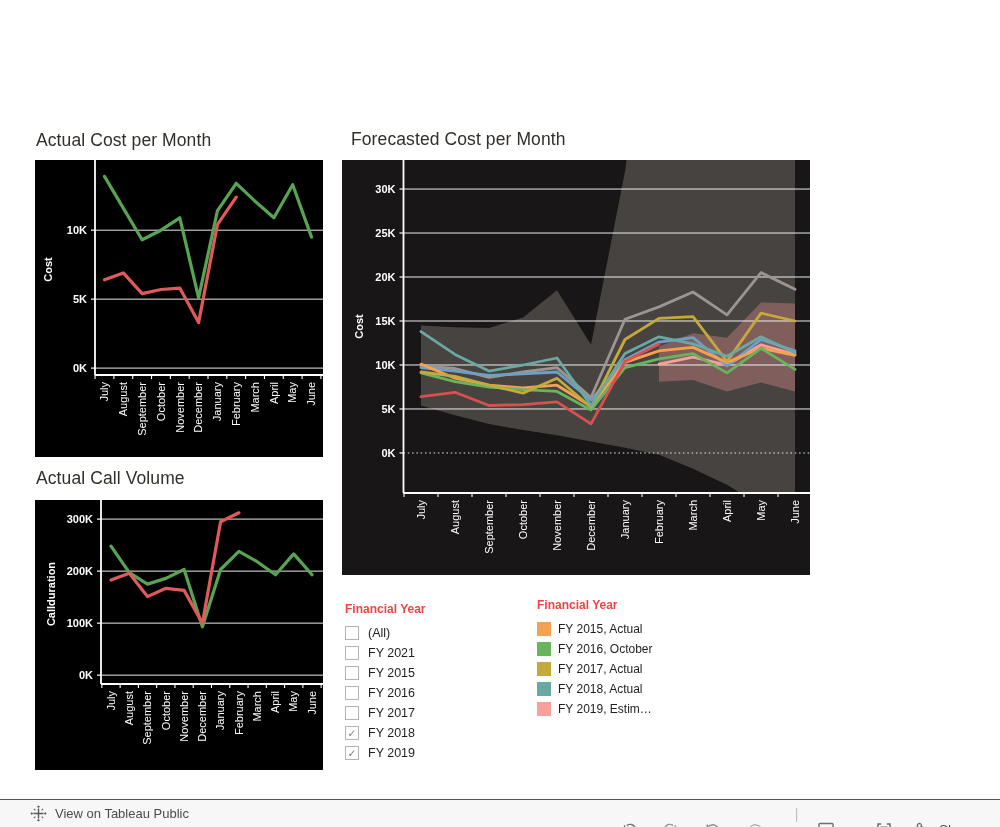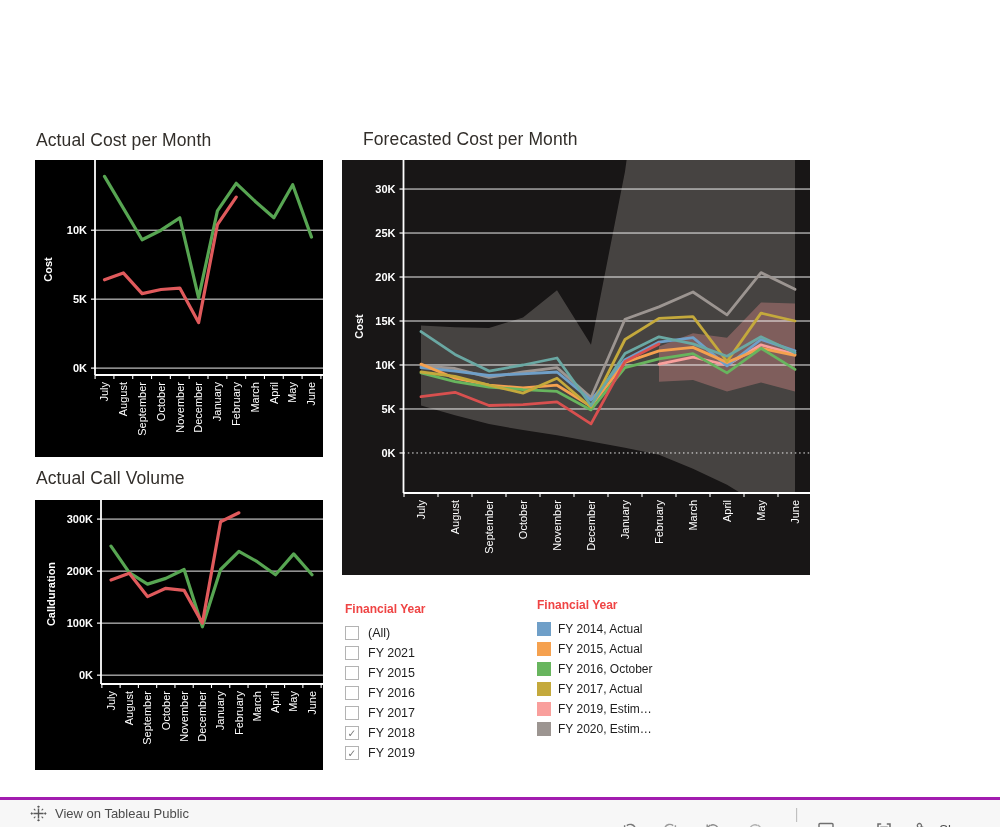--- a/index.html
+++ b/index.html
@@ -13,21 +13,21 @@
   .panel-title{font-size:12px;font-weight:700;color:#ef4444;margin-bottom:7px;}
   .filter-row{display:flex;align-items:center;height:20px;cursor:pointer;}
   .cb{width:12px;height:12px;border:1px solid #b3b3b3;background:#fff;display:inline-flex;
       align-items:center;justify-content:center;font-size:10.5px;color:#7a7a7a;margin-right:9px;flex:0 0 auto;}
   .cb-label{font-size:12.5px;color:#1e1e1e;}
   .legend-row{display:flex;align-items:center;height:20px;cursor:pointer;}
   .swatch{width:14px;height:14px;margin-right:7px;flex:0 0 auto;}
   .legend-label{font-size:12px;color:#1e1e1e;}
 
   .toolbar{position:absolute;left:0;bottom:0;width:100%;height:27px;background:#f7f7f7;
-           border-top:3px solid #a21caf;display:flex;align-items:center;}
+           border-top:1px solid #a21caf;display:flex;align-items:center;}
   .tb-left{display:flex;align-items:center;margin-left:30px;gap:8px;cursor:pointer;}
   .tb-left span{font-size:13px;color:#4c4c4c;}
   .tb-right{margin-left:auto;display:flex;align-items:center;margin-right:14px;}
   .tb-btn{display:flex;align-items:center;justify-content:center;padding:0 12px;cursor:pointer;height:27px;margin-top:32px;}
   .tb-sep{color:#c0c0c0;font-size:14px;padding:0 6px;}
   .share-label{font-size:13px;color:#4c4c4c;margin-left:6px;}
 </style>
 </head>
 <body>
 
@@ -75,21 +75,21 @@
       <text x="163.59090909090907" y="222" text-anchor="end" dy="0.34em" fill="#ffffff" font-size="11px" transform="rotate(-90 163.59090909090907 222)">December</text>
       <text x="182.4090909090909" y="222" text-anchor="end" dy="0.34em" fill="#ffffff" font-size="11px" transform="rotate(-90 182.4090909090909 222)">January</text>
       <text x="201.22727272727272" y="222" text-anchor="end" dy="0.34em" fill="#ffffff" font-size="11px" transform="rotate(-90 201.22727272727272 222)">February</text>
       <text x="220.04545454545453" y="222" text-anchor="end" dy="0.34em" fill="#ffffff" font-size="11px" transform="rotate(-90 220.04545454545453 222)">March</text>
       <text x="238.86363636363635" y="222" text-anchor="end" dy="0.34em" fill="#ffffff" font-size="11px" transform="rotate(-90 238.86363636363635 222)">April</text>
       <text x="257.68181818181813" y="222" text-anchor="end" dy="0.34em" fill="#ffffff" font-size="11px" transform="rotate(-90 257.68181818181813 222)">May</text>
       <text x="276.5" y="222" text-anchor="end" dy="0.34em" fill="#ffffff" font-size="11px" transform="rotate(-90 276.5 222)">June</text>
       <text x="17" y="109.5" text-anchor="middle" fill="#ffffff" font-size="11px" font-weight="700" transform="rotate(-90 17 109.5)">Cost</text>
     </svg>
 
-  <div class="chart-title" style="left:363px;top:129px;">Forecasted Cost per Month</div>
+  <div class="chart-title" style="left:351px;top:129px;">Forecasted Cost per Month</div>
   <svg class="chart" width="468" height="415" style="left:342px;top:160px;" viewBox="0 0 468 415">
       <rect x="0" y="0" width="468" height="415" fill="#181616"></rect>
       <defs>
         <clipPath id="clip1">
           <rect x="61.5" y="0" width="406.5" height="333"></rect>
         </clipPath>
       </defs>
       <polygon points="79,165.4002642007926 113,167.15984147952443 147,168.03963011889036 181,157.48216644649935 215,130.20871862615587 249,184.7556142668428 283,11.437252311756913 317,-234.90356671070018 351,-234.90356671070018 385,-234.90356671070018 419,-234.90356671070018 453,-234.90356671070018 453,358.95376486129464 419,345.75693527080585 385,324.6420079260238 351,308.8058124174372 317,294.7291941875826 283,287.69088507265525 249,281.53236459709376 215,275.3738441215324 181,270.0951122853369 147,263.9365918097754 113,255.13870541611624 79,245.46103038309116" fill="rgba(205,196,189,0.26)" clip-path="url(#clip1)"></polygon>
       <polygon points="317,186.51519154557462 351,173.31836195508586 385,177.71730515191544 419,142.5257595772787 453,143.40554821664463 453,231.3844121532365 419,222.5865257595773 385,231.3844121532365 351,219.9471598414795 317,221.70673712021136" fill="rgba(250,152,148,0.32)" clip-path="url(#clip1)"></polygon>
       <line x1="61.5" y1="292.96961690885075" x2="468" y2="292.96961690885075" stroke="#ffffff" stroke-width="1" stroke-opacity="0.92" stroke-dasharray="1.5,2.8"></line>
@@ -231,42 +231,38 @@
     </div>
     <div class="filter-row">
       <span class="cb checked">✓</span>
       <span class="cb-label">FY 2019</span>
     </div>
   </div>
 
   <div class="panel" style="left:537px;top:598px;width:170px;">
     <div class="panel-title">Financial Year</div>
     <div class="legend-row">
-      <span class="swatch" style="background-color: rgb(111, 159, 200);"></span>
-      <span class="legend-label">FY 2014, Actual</span>
-    </div>
-    <div class="legend-row">
       <span class="swatch" style="background-color: rgb(245, 161, 79);"></span>
       <span class="legend-label">FY 2015, Actual</span>
     </div>
     <div class="legend-row">
       <span class="swatch" style="background-color: rgb(104, 181, 94);"></span>
       <span class="legend-label">FY 2016, October</span>
     </div>
     <div class="legend-row">
       <span class="swatch" style="background-color: rgb(196, 169, 60);"></span>
       <span class="legend-label">FY 2017, Actual</span>
     </div>
     <div class="legend-row">
+      <span class="swatch" style="background-color: rgb(106, 168, 163);"></span>
+      <span class="legend-label">FY 2018, Actual</span>
+    </div>
+    <div class="legend-row">
       <span class="swatch" style="background-color: rgb(249, 159, 156);"></span>
       <span class="legend-label">FY 2019, Estim…</span>
-    </div>
-    <div class="legend-row">
-      <span class="swatch" style="background-color: rgb(156, 149, 145);"></span>
-      <span class="legend-label">FY 2020, Estim…</span>
     </div>
   </div>
 
   <div class="toolbar">
     <div class="tb-left">
       <svg width="17" height="17" viewBox="0 0 18 18">
         <g stroke="#5a5a5a" stroke-width="1.5" fill="none">
           <path d="M9 3.6 V14.4 M3.6 9 H14.4"></path>
           <path d="M9 .7 V3 M7.6 1.85 H10.4" stroke-width="1.1"></path>
           <path d="M9 15 V17.3 M7.6 16.15 H10.4" stroke-width="1.1"></path>

